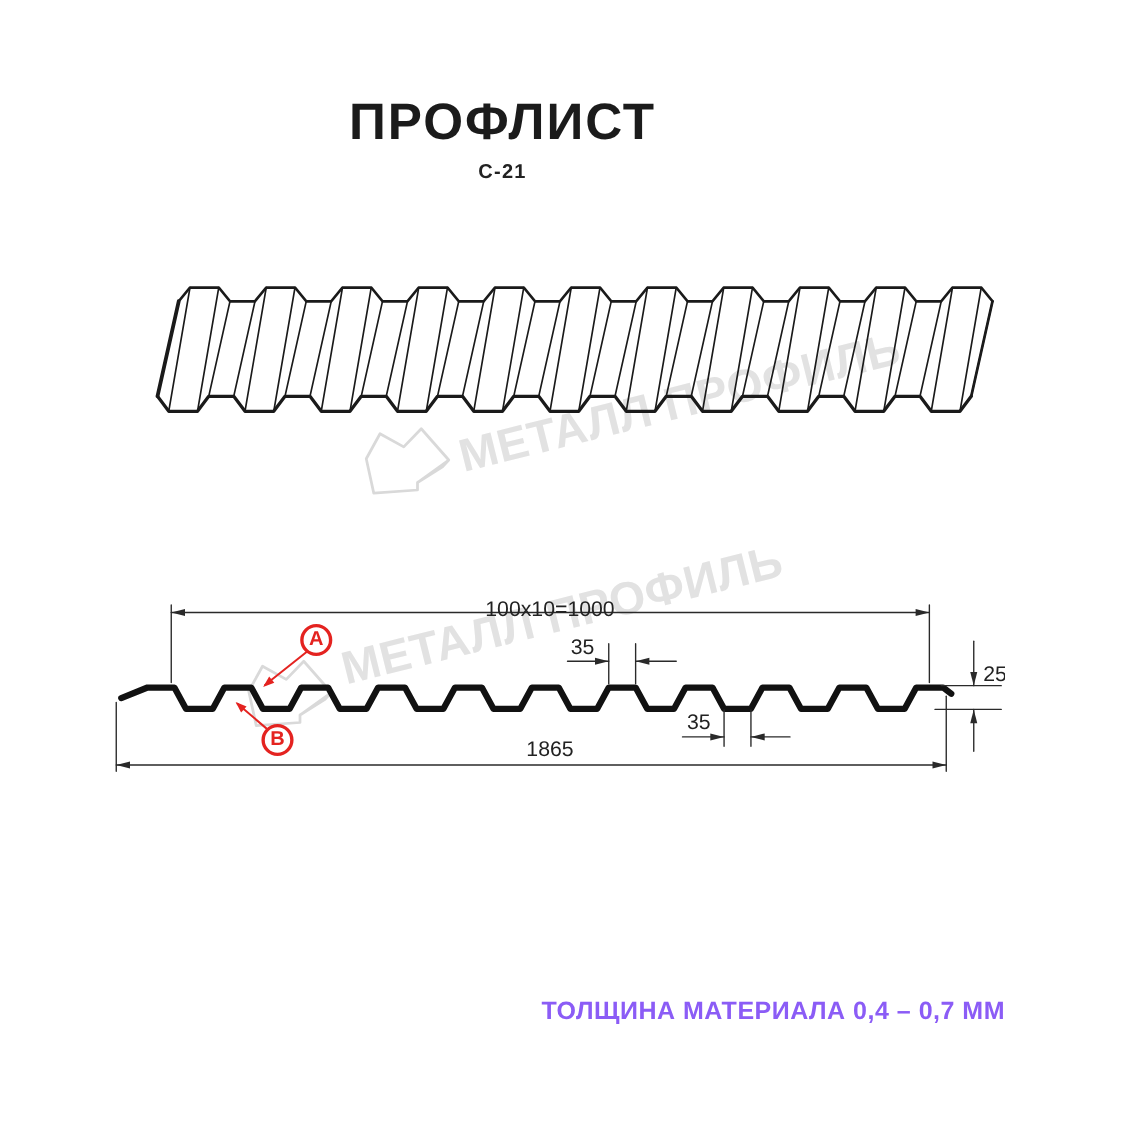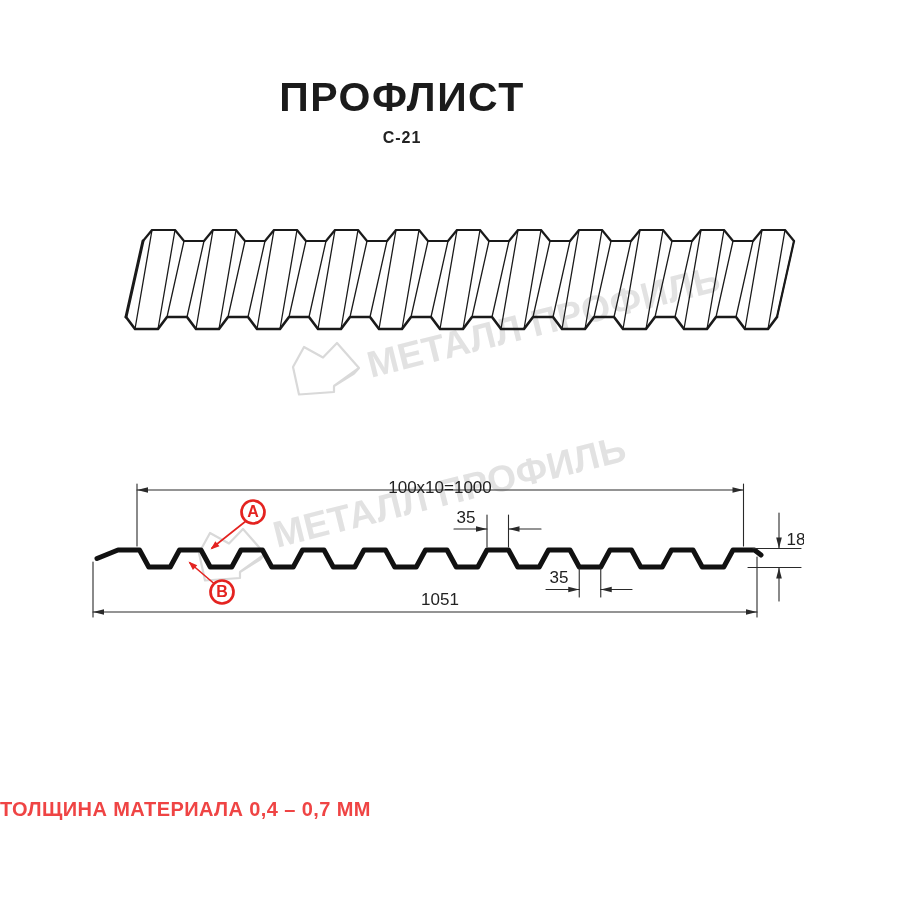--- a/index.html
+++ b/index.html
@@ -2,22 +2,22 @@
 <html><head>
 <meta charset="utf-8">
 <style>
   html,body{margin:0;padding:0;background:#fff;}
   .canvas{position:relative;width:804px;height:900px;background:#fff;overflow:hidden;
           font-family:"Liberation Sans",sans-serif;}
   .title{position:absolute;left:0;top:74px;width:100%;text-align:center;
          font-size:41px;font-weight:800;letter-spacing:1.5px;color:#1b1b1b;}
   .subtitle{position:absolute;left:0;top:129px;width:100%;text-align:center;
             font-size:16px;font-weight:600;letter-spacing:1px;color:#222;}
-  .footer-note{position:absolute;left:0;top:798px;width:100%;text-align:left;
-               font-size:20px;font-weight:700;letter-spacing:0.4px;color:#ef4444;}
+  .footer-note{position:absolute;left:0;top:798px;width:100%;text-align:right;
+               font-size:20px;font-weight:700;letter-spacing:0.4px;color:#8b5cf6;}
   .wm{position:absolute;z-index:1;font-weight:700;font-size:37px;letter-spacing:0.5px;
       color:#e2e2e2;white-space:nowrap;transform:rotate(-14deg);transform-origin:0 50%;
       line-height:40px;}
   #wm1{left:368px;top:346px;}
   #wm2{left:274px;top:516px;}
   #drawing{position:absolute;left:0;top:0;z-index:2;}
   .dim{position:absolute;z-index:3;transform:translate(-50%,-50%);font-size:17px;
        color:#222;white-space:nowrap;}
   .callout{position:absolute;z-index:4;transform:translate(-50%,-50%);font-size:16px;
            font-weight:600;}
@@ -129,20 +129,20 @@
         <polygon points="210.5,549.5 219.45132033906773,546.1662537308018 215.33747963707387,541.2635692948404" fill="#e42320"></polygon>
         <circle cx="222" cy="592" r="11.5" fill="#fff" stroke="#e42320" stroke-width="2.7"></circle>
         <line x1="214" y1="583.5" x2="190" y2="563" stroke="#e42320" stroke-width="1.6" stroke-linecap="round"></line>
         <polygon points="188.5,561.5 192.89978856237255,569.9783170857438 197.26457806677254,565.2976533953811" fill="#e42320"></polygon>
       </g>
     </svg>
 
   <div class="dim" style="left:440px;top:478px;margin-top:10px;">100x10=1000</div>
   <div class="dim" style="left:466px;top:518px;">35</div>
   <div class="dim" style="left:559px;top:578px;">35</div>
-  <div class="dim" style="left:796px;top:540px;">18</div>
-  <div class="dim" style="left:440px;top:600px;">1051</div>
+  <div class="dim" style="left:796px;top:540px;">25</div>
+  <div class="dim" style="left:440px;top:600px;">1865</div>
 
   <div class="callout" style="left:253px;top:512px;color:#e42320;">A</div>
   <div class="callout" style="left:222px;top:592px;color:#e42320;">B</div>
 
   <div class="footer-note">ТОЛЩИНА МАТЕРИАЛА 0,4 – 0,7 ММ</div>
 </div>
 
 </body></html>

